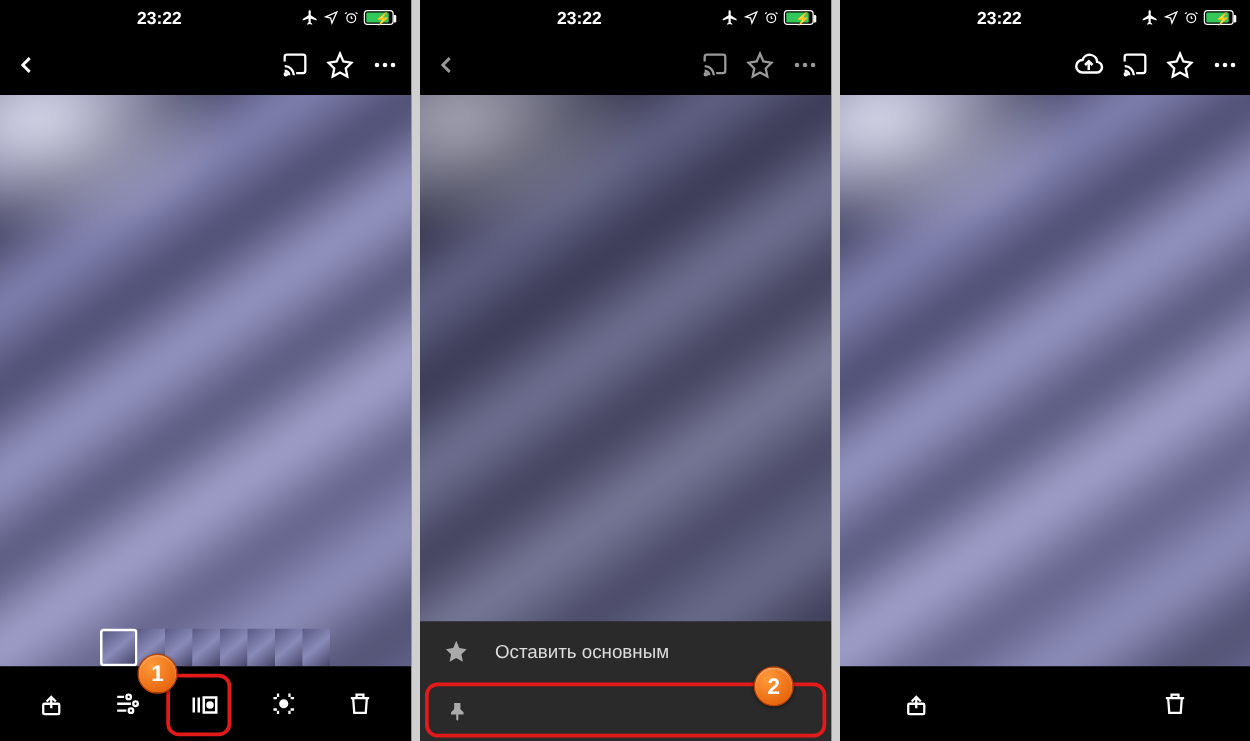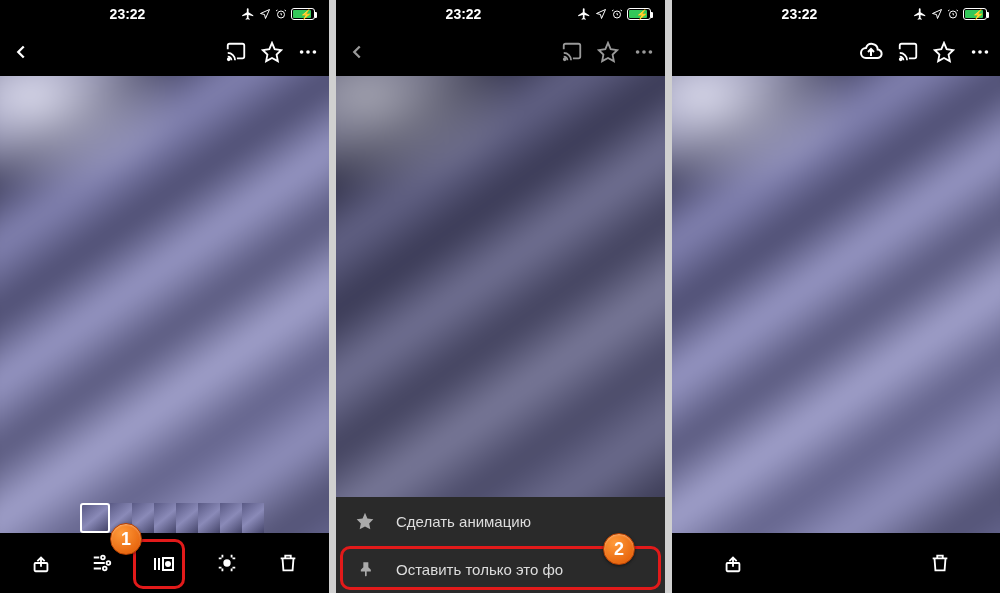--- a/index.html
+++ b/index.html
@@ -330,29 +330,28 @@
   <div class="photo-area">
     <div class="blurry dim"></div>
 
     <div class="sheet">
       <div class="sheet-item">
         <span class="icon">
           <svg width="20" height="20" viewBox="0 0 24 24" fill="#aaa">
               <path d="M12 2l2.9 6.9L22 10l-5 4.9 1.4 7.1L12 18.5 5.6 22 7 14.9 2 10l7.1-1.1L12 2z"></path>
             </svg>
         </span>
-        <span>Сделать анимацию</span>
+        <span>Оставить основным</span>
       </div>
       <div class="sheet-item">
         <span class="icon">
           <svg width="20" height="20" viewBox="0 0 24 24" fill="#aaa">
               <path d="M14 4h-4v6l-3 3v2h5v5l1 1 1-1v-5h5v-2l-3-3V4z"></path>
             </svg>
         </span>
-        <span>Оставить только это фо</span>
       </div>
     </div>
   </div>
 
   <div class="highlight-box" style="left:4px; bottom:3px; width:321px; height:44px;"></div>
   <div class="callout" style="right:30px; bottom:28px;">2</div>
 </div>
 
 <div class="phone">
   <div class="status-bar">

